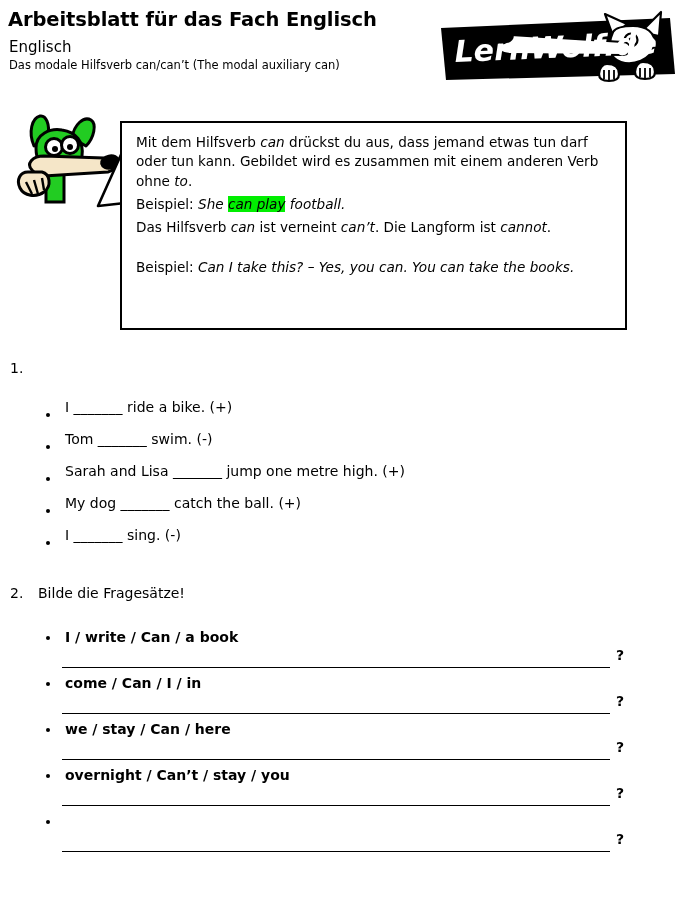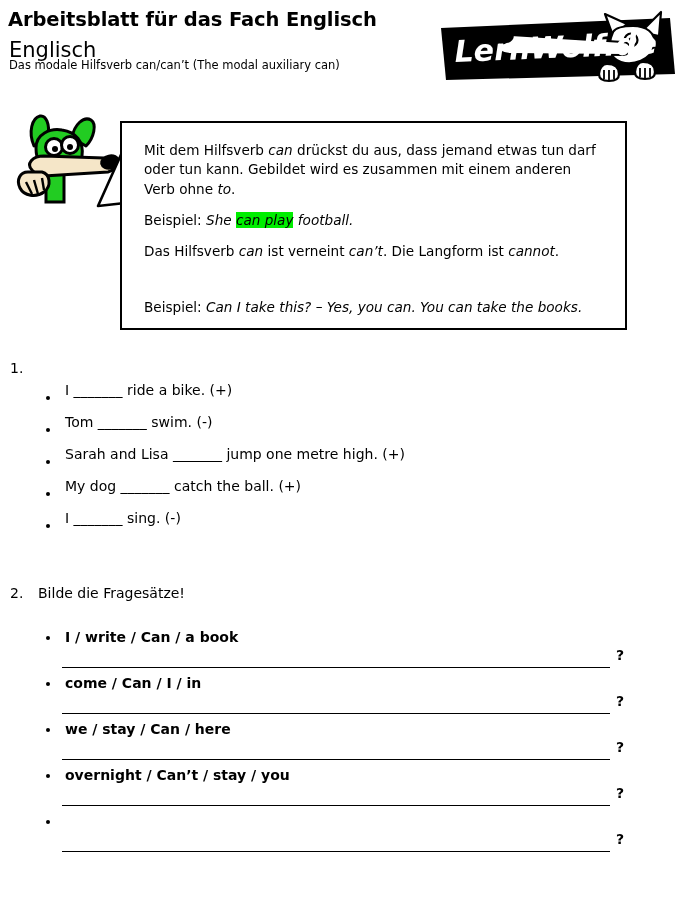--- a/index.html
+++ b/index.html
@@ -27,21 +27,21 @@
     position: absolute;
     left: 8px; top: 8px;
     font-size: 19.5px;
     font-weight: bold;
     letter-spacing: -0.1px;
     white-space: nowrap;
   }
   .subject {
     position: absolute;
     left: 9px; top: 38px;
-    font-size: 21px;
+    font-size: 15px;
     font-weight: normal;
     white-space: nowrap;
   }
   .topic {
     position: absolute;
     left: 9px; top: 58px;
     font-size: 11.5px;
     white-space: nowrap;
   }
 
@@ -69,21 +69,21 @@
     height: 209px;
     border: 2.5px solid #000000;
     box-sizing: border-box;
     background: #ffffff;
   }
   .infobox-inner {
     padding: 6px 9px 0 10px;
     font-size: 13.6px;
     line-height: 1.42;
   }
-  .infobox-inner p { margin: 12px; }
+  .infobox-inner p { margin: 4px; }
   .gap { height: 13px; }
   .it { font-style: italic; }
   .hl {
     background: #00ee00;
     font-style: italic;
   }
   
   .tail {
     position: absolute;
     left: 90px; top: 146px;
@@ -258,21 +258,21 @@
     <p><span>Das Hilfsverb </span><span class="it">can</span><span> ist verneint </span><span class="it">can’t</span><span>. Die Langform ist </span><span class="it">cannot</span><span>.</span></p>
     <div class="gap"></div>
     <p><span>Beispiel: </span><span class="it">Can I take this? – Yes, you can. You can take the books.</span></p>
   </div>
 </div>
 
 <div class="ex" id="ex1" style="top:360px;">
   <div class="ex-head">
     <span class="ex-num">1.</span>
   </div>
-  <ul class="items" style="text-decoration:underline;">
+  <ul class="items" style="margin-top:17px;text-decoration:underline;">
     <li>
       <span class="bullet"></span>
       <span class="txt">I _______ ride a bike. (+)</span>
     </li>
     <li>
       <span class="bullet"></span>
       <span class="txt">Tom _______ swim. (-)</span>
     </li>
     <li>
       <span class="bullet"></span>

